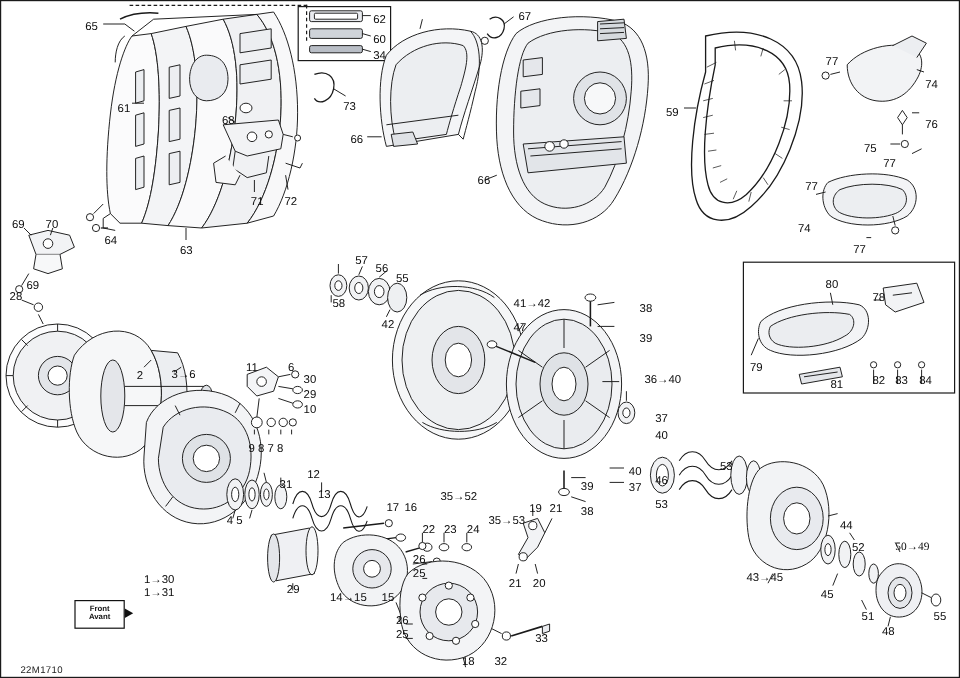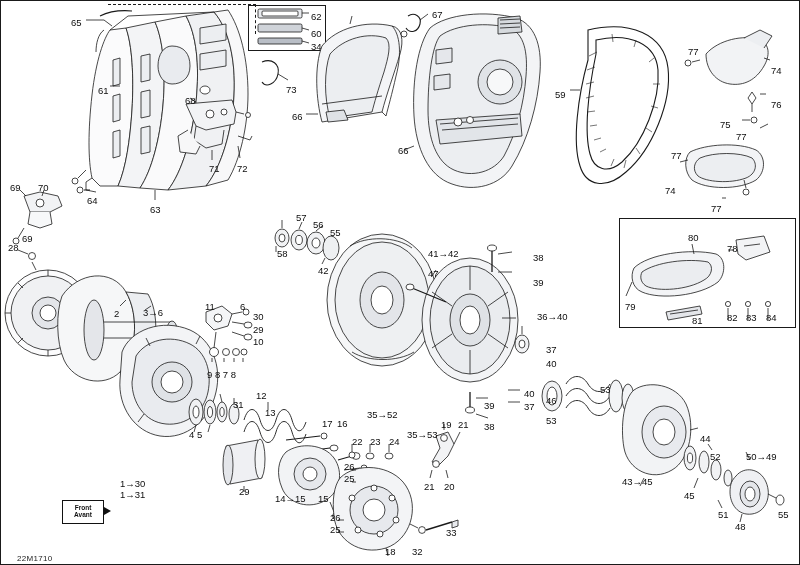--- a/index.html
+++ b/index.html
@@ -441,21 +441,21 @@
       <div class="lbl" style="left: 546px; top: 359px;">40</div>
       <div class="lbl" style="left: 546px; top: 396px;">46</div>
       <div class="lbl" style="left: 600px; top: 385px;">53</div>
       <div class="lbl" style="left: 546px; top: 416px;">53</div>
       <div class="lbl" style="left: 524px; top: 389px;">40</div>
       <div class="lbl" style="left: 524px; top: 402px;">37</div>
       <div class="lbl" style="left: 484px; top: 401px;">39</div>
       <div class="lbl" style="left: 484px; top: 422px;">38</div>
       <div class="lbl" style="left: 700px; top: 434px;">44</div>
       <div class="lbl" style="left: 710px; top: 452px;">52</div>
-      <div class="lbl" style="left: 746px; top: 452px;">50→49</div>
+      <div class="lbl" style="left: 746px; top: 452px; font-family: Liberation Serif, serif;">50→49</div>
       <div class="lbl" style="left: 622px; top: 477px;">43→45</div>
       <div class="lbl" style="left: 684px; top: 491px;">45</div>
       <div class="lbl" style="left: 718px; top: 510px;">51</div>
       <div class="lbl" style="left: 735px; top: 522px;">48</div>
       <div class="lbl" style="left: 778px; top: 510px;">55</div>
       <div class="lbl" style="left: 114px; top: 309px;">2</div>
       <div class="lbl" style="left: 143px; top: 308px;">3→6</div>
       <div class="lbl" style="left: 205px; top: 302px;">11</div>
       <div class="lbl" style="left: 240px; top: 302px;">6</div>
       <div class="lbl" style="left: 253px; top: 312px;">30</div>

